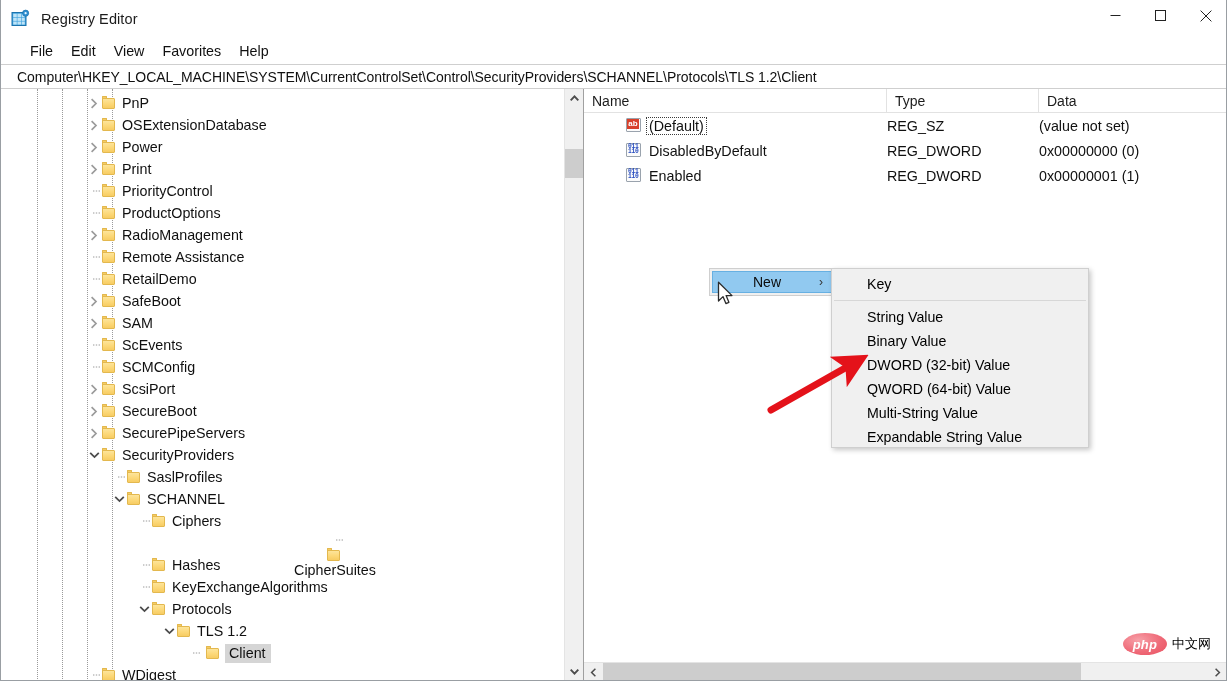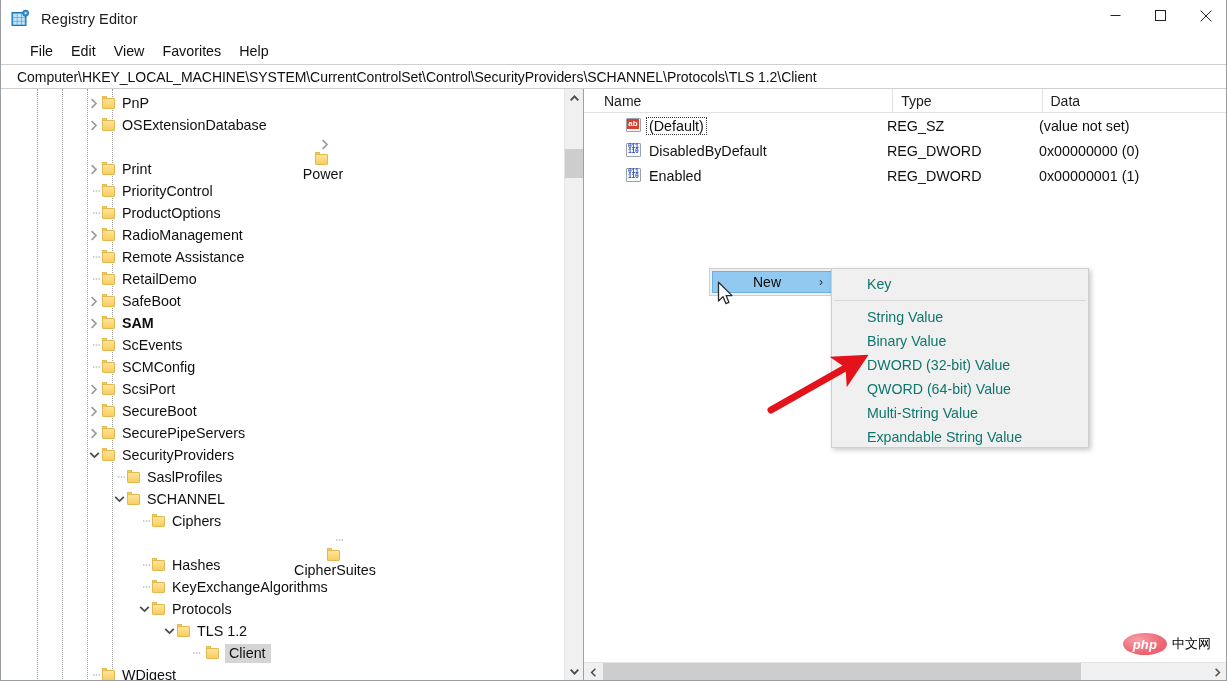--- a/index.html
+++ b/index.html
@@ -275,21 +275,21 @@
     width: 258px; height: 180px;
     background: #f0f0f0;
     border: 1px solid #cfcfcf;
     box-shadow: 2px 2px 5px rgba(0,0,0,.22);
     padding: 3px 0 4px 0;
   }
   .sub-item {
     height: 24px;
     display: flex; align-items: center;
     padding-left: 35px;
-    font-size: 14.2px; color: #0f766e;
+    font-size: 14.2px; color: #000000;
     white-space: nowrap;
   }
   .sub-sep {
     height: 1px; background: #d7d7d7;
     margin: 4px 2px 4px 2px;
   }
 
   
   #cursor { position: absolute; left: 716px; top: 281px; pointer-events: none; }
 
@@ -394,21 +394,21 @@
               <svg width="8" height="11" viewBox="0 0 8 11">
                 <path d="M1.6 1.2 L6.0 5.5 L1.6 9.8" fill="none" stroke="#9b9b9b" stroke-width="1.7"></path>
               </svg>
             </span>
             <span class="folder">
               <span class="ftab"></span>
               <span class="fbody"></span>
             </span>
             <span class="tlabel">OSExtensionDatabase</span>
           </div>
-          <div class="tnode" style="padding-left: 85px; flex-direction: column;">
+          <div class="tnode" style="padding-left: 85px;">
             <span class="twist">
               <svg width="8" height="11" viewBox="0 0 8 11">
                 <path d="M1.6 1.2 L6.0 5.5 L1.6 9.8" fill="none" stroke="#9b9b9b" stroke-width="1.7"></path>
               </svg>
             </span>
             <span class="folder">
               <span class="ftab"></span>
               <span class="fbody"></span>
             </span>
             <span class="tlabel">Power</span>
@@ -490,21 +490,21 @@
               <svg width="8" height="11" viewBox="0 0 8 11">
                 <path d="M1.6 1.2 L6.0 5.5 L1.6 9.8" fill="none" stroke="#9b9b9b" stroke-width="1.7"></path>
               </svg>
             </span>
             <span class="folder">
               <span class="ftab"></span>
               <span class="fbody"></span>
             </span>
             <span class="tlabel">SafeBoot</span>
           </div>
-          <div class="tnode" style="padding-left: 85px; font-weight: bold;">
+          <div class="tnode" style="padding-left: 85px;">
             <span class="twist">
               <svg width="8" height="11" viewBox="0 0 8 11">
                 <path d="M1.6 1.2 L6.0 5.5 L1.6 9.8" fill="none" stroke="#9b9b9b" stroke-width="1.7"></path>
               </svg>
             </span>
             <span class="folder">
               <span class="ftab"></span>
               <span class="fbody"></span>
             </span>
             <span class="tlabel">SAM</span>
@@ -713,21 +713,21 @@
         <div class="sb-arrow" style="position:absolute;left:0;bottom:0;">
           <svg width="9" height="7" viewBox="0 0 9 7">
               <path d="M0.7 1.6 L4.5 5.6 L8.3 1.6" fill="none" stroke="#4c4c4c" stroke-width="1.9"></path>
             </svg>
         </div>
       </div>
     </div>
 
     <div id="right-pane">
       <div id="colhead">
-        <div class="colcell" style="width:303px;margin-left:12px;">Name</div>
+        <div class="colcell" style="width:303px;">Name</div>
         <div class="colcell" style="width:152px;">Type</div>
         <div class="colcell" style="width:188px;border-right:none;">Data</div>
       </div>
       <div id="rows">
           <div class="vrow focused">
             <div class="vname">
               <span class="ricon">
                 <span class="card"></span>
                 <span class="ab">ab</span>
               </span>

